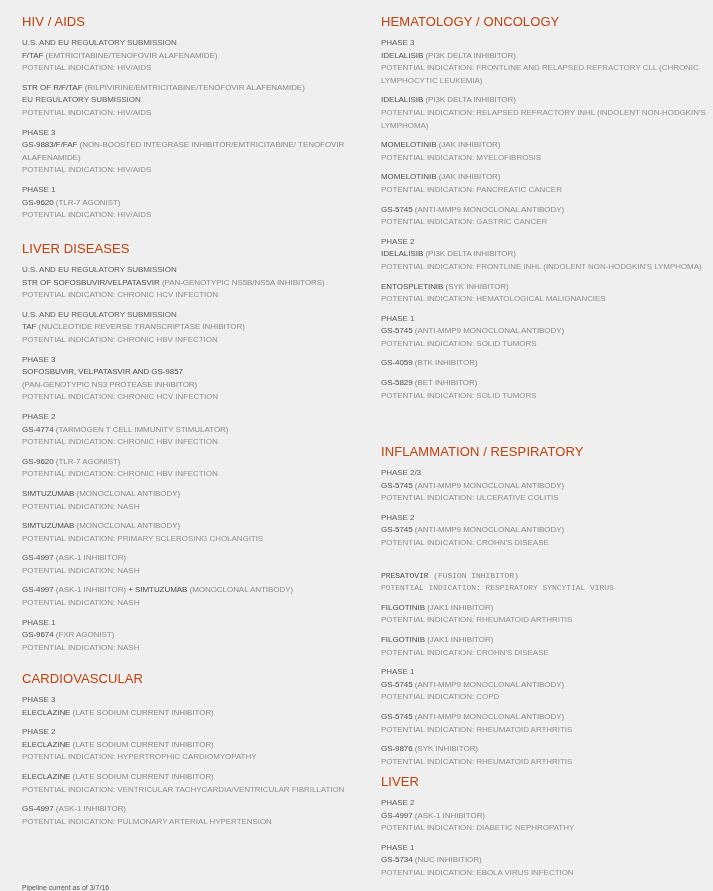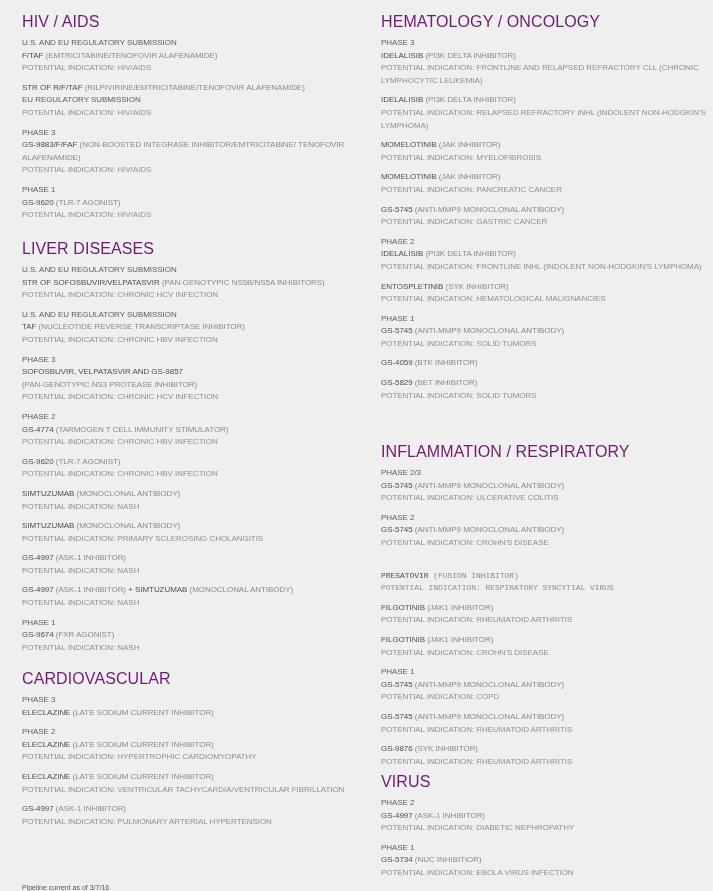--- a/index.html
+++ b/index.html
@@ -6,22 +6,22 @@
   body {
     width: 713px; height: 891px; overflow: hidden;
     background: #eeefee;
     font-family: "Liberation Sans", sans-serif;
     position: relative;
   }
   .col { position: absolute; top: 0; }
   .col-left { left: 22px; width: 340px; }
   .col-right { left: 381px; width: 325px; }
   .section-title {
-    color: #701a75;
-    font-size: 16px;
+    color: #c2410c;
+    font-size: 13px;
     font-weight: 400;
     letter-spacing: 0.1px;
     margin: 0;
     line-height: 22px;
   }
   .section { margin-bottom: 0; }
   .entry { margin-top: 4px; }
   .entry:first-of-type { margin-top: 0; }
   .line {
     font-size: 8px;
@@ -224,21 +224,21 @@
           <div class="line"><span class="drug">GS-5745</span> <span class="desc">(ANTI-MMP9 MONOCLONAL ANTIBODY)</span></div>
           <div class="line indication">POTENTIAL INDICATION: RHEUMATOID ARTHRITIS</div>
         </div>
         <div class="entry" style="margin-top: 7px;">
           <div class="line"><span class="drug">GS-9876</span> <span class="desc">(SYK INHIBITOR)</span></div>
           <div class="line indication">POTENTIAL INDICATION: RHEUMATOID ARTHRITIS</div>
         </div>
       </div>
     </div>
     <div class="section" style="position: absolute; top: 771px; left: 0px; width: 100%;">
-      <h2 class="section-title">VIRUS</h2>
+      <h2 class="section-title">LIVER</h2>
       <div style="margin-top: 4px;">
         <div class="entry" style="margin-top: 0px;">
           <div class="line phase">PHASE 2</div>
           <div class="line"><span class="drug">GS-4997</span> <span class="desc">(ASK-1 INHIBITOR)</span></div>
           <div class="line indication">POTENTIAL INDICATION: DIABETIC NEPHROPATHY</div>
         </div>
         <div class="entry" style="margin-top: 7px;">
           <div class="line phase">PHASE 1</div>
           <div class="line"><span class="drug">GS-5734</span> <span class="desc">(NUC INHIBITIOR)</span></div>
           <div class="line indication">POTENTIAL INDICATION: EBOLA VIRUS INFECTION</div>

